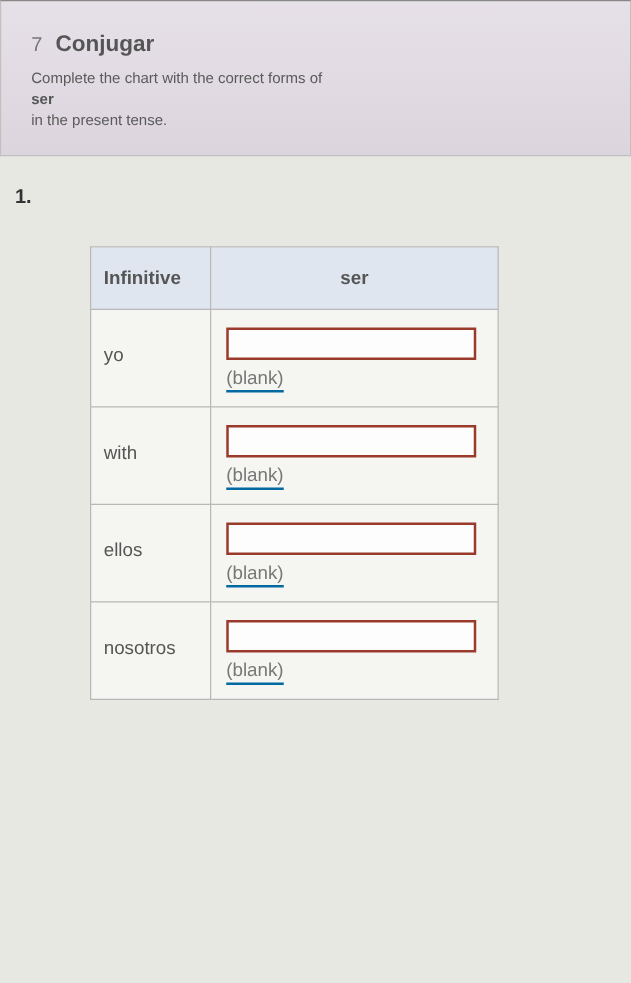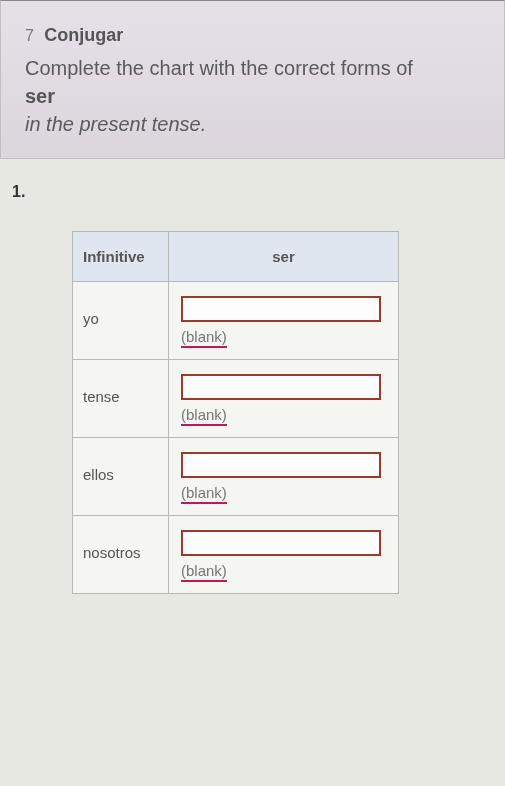--- a/index.html
+++ b/index.html
@@ -25,30 +25,30 @@
       margin-right: 6px;
     }
     .exercise-title {
       display: inline-block;
       font-weight: bold;
       color: #555;
       font-size: 18px;
     }
     .instructions {
       margin-top: 8px;
-      font-size: 20px;
+      font-size: 12px;
       color: #5a5a5a;
       line-height: 1.4;
     }
     .verb {
       font-weight: bold;
       color: #555;
       display: block;
     }
-    .tense-line { display: block; font-style: italic; }
+    .tense-line { display: block; }
     .question-num {
       font-weight: bold;
       font-size: 16px;
       color: #333;
       margin: 24px 0 0 12px;
     }
     .table-wrap {
       margin: 30px 0 0 72px;
     }
     table {
@@ -95,21 +95,21 @@
       background: #fdfdfd;
       display: block;
       padding: 2px 4px;
       font-size: 14px;
     }
     .blank-label {
       display: inline-block;
       margin-top: 6px;
       color: #777;
       font-size: 15px;
-      border-bottom: 2px solid #be185d;
+      border-bottom: 2px solid #0369a1;
       padding-bottom: 1px;
     }
   </style>
 </head>
 <body>
 
 <div class="header-box">
   <div>
     <span class="exercise-num">7</span>
     <span class="exercise-title">Conjugar</span>
@@ -133,21 +133,21 @@
     </thead>
     <tbody>
       <tr>
         <td class="pronoun">yo</td>
         <td class="answer">
           <input type="text" class="input-box" value="" style="">
           <span class="blank-label">(blank)</span>
         </td>
       </tr>
       <tr>
-        <td class="pronoun">tense</td>
+        <td class="pronoun">with</td>
         <td class="answer">
           <input type="text" class="input-box" value="" style="">
           <span class="blank-label">(blank)</span>
         </td>
       </tr>
       <tr>
         <td class="pronoun">ellos</td>
         <td class="answer">
           <input type="text" class="input-box" value="" style="">
           <span class="blank-label">(blank)</span>

